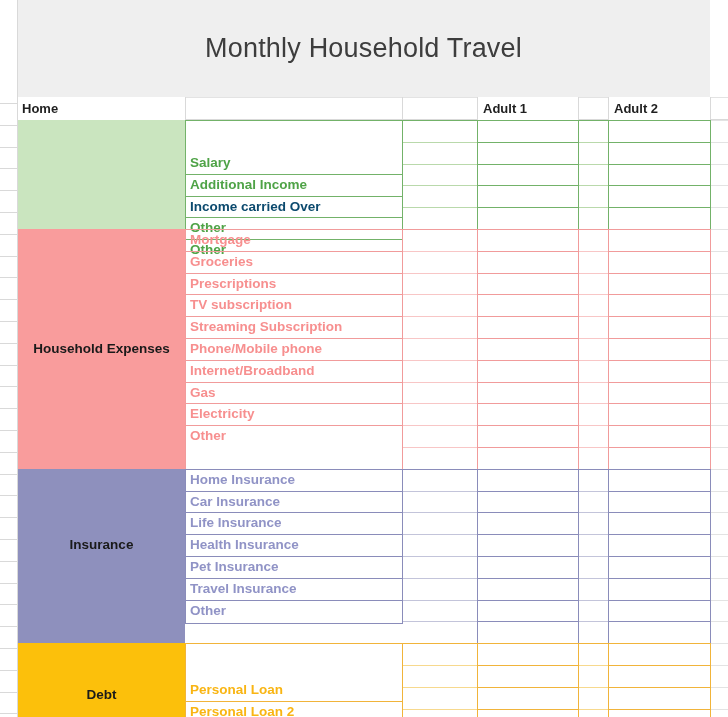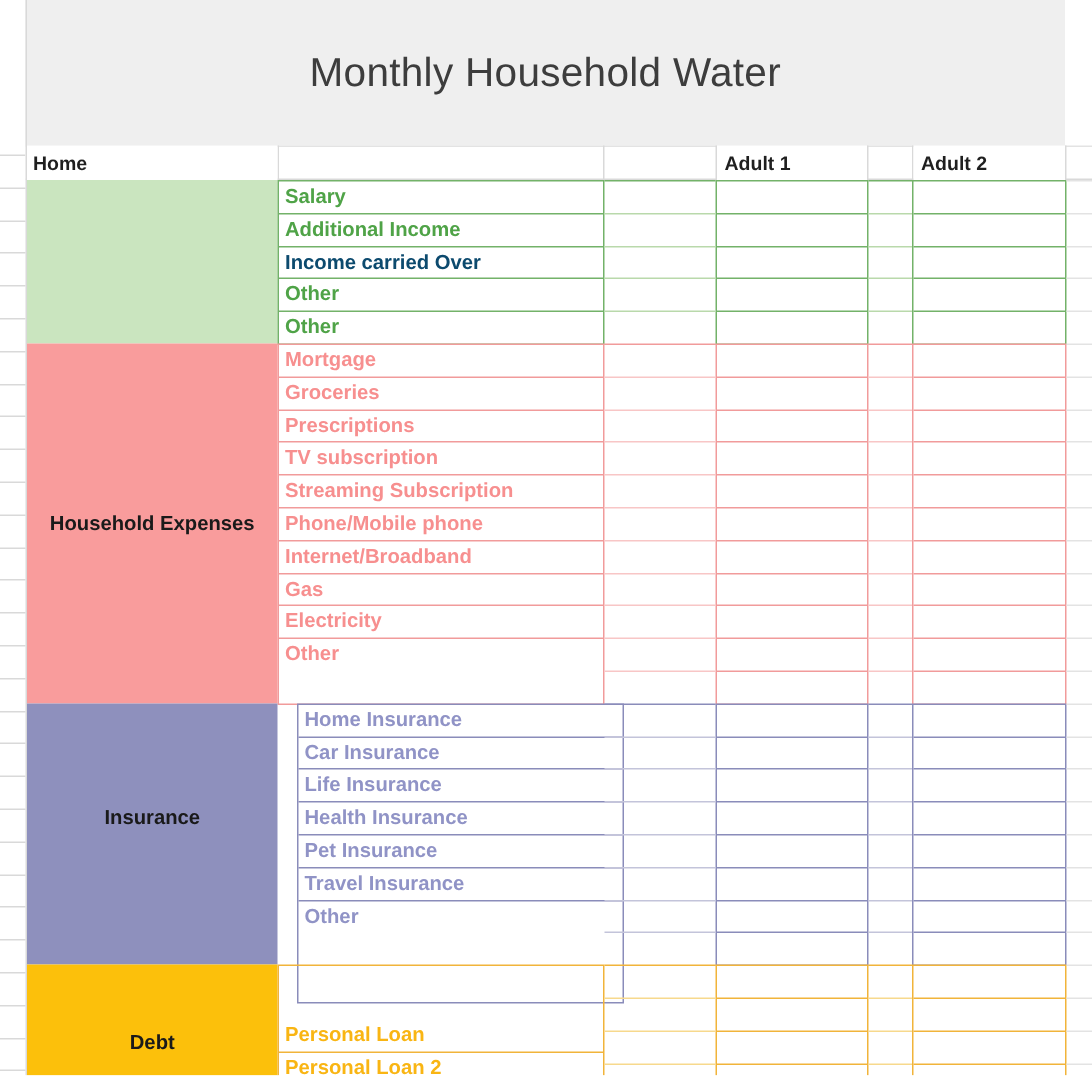--- a/index.html
+++ b/index.html
@@ -50,40 +50,40 @@
       <div class="abs hline" style="left: 0px; top: 560.8px; width: 17px; background: rgb(217, 217, 217);"></div>
       <div class="abs hline" style="left: 0px; top: 582.6px; width: 17px; background: rgb(217, 217, 217);"></div>
       <div class="abs hline" style="left: 0px; top: 604.4px; width: 17px; background: rgb(217, 217, 217);"></div>
       <div class="abs hline" style="left: 0px; top: 626.2px; width: 17px; background: rgb(217, 217, 217);"></div>
       <div class="abs hline" style="left: 0px; top: 648px; width: 17px; background: rgb(217, 217, 217);"></div>
       <div class="abs hline" style="left: 0px; top: 669.8px; width: 17px; background: rgb(217, 217, 217);"></div>
       <div class="abs hline" style="left: 0px; top: 691.6px; width: 17px; background: rgb(217, 217, 217);"></div>
       <div class="abs hline" style="left: 0px; top: 713.4px; width: 17px; background: rgb(217, 217, 217);"></div>
     </div>
   <div id="title-block" class="abs">
-    <span id="sheet-title">Monthly Household Water</span>
+    <span id="sheet-title">Monthly Household Travel</span>
   </div>
   <div id="header-row" class="abs" style="left:0;top:97px;width:728px;height:23px;">
       <div class="abs hline" style="left: 17px; top: 0px; width: 711px; background: rgb(227, 227, 227);"></div>
       <div class="abs hline" style="left: 17px; top: 22px; width: 711px; background: rgb(217, 217, 217);"></div>
       <div class="abs vline" style="left: 185px; top: 0px; height: 23px; background: rgb(217, 217, 217);"></div>
       <div class="abs vline" style="left: 402px; top: 0px; height: 23px; background: rgb(217, 217, 217);"></div>
       <div class="abs vline" style="left: 477px; top: 0px; height: 23px; background: rgb(217, 217, 217);"></div>
       <div class="abs vline" style="left: 578px; top: 0px; height: 23px; background: rgb(217, 217, 217);"></div>
       <div class="abs vline" style="left: 608px; top: 0px; height: 23px; background: rgb(217, 217, 217);"></div>
       <div class="abs vline" style="left: 710px; top: 0px; height: 23px; background: rgb(217, 217, 217);"></div>
       <div class="abs hdr-cell" style="left: 17px; top: 0px; width: 168px;">Home</div>
       <div class="abs hdr-cell" style="left: 478px; top: 0px; width: 100px;">Adult 1</div>
       <div class="abs hdr-cell" style="left: 609px; top: 0px; width: 101px;">Adult 2</div>
     </div>
   <div id="grid" class="abs" style="left: 0px; top: 120px; width: 728px; height: 597px; overflow: hidden;">
       <div class="abs section-bg" style="top: 0px; height: 109px; background: rgb(202, 229, 191);"></div>
       <div class="abs box" style="left: 185px; top: 0px; width: 218px; height: 110px; border-color: rgb(115, 178, 105);">
         <div class="row-cell" style="height: 21.8px; border-bottom: 1px solid rgb(115, 178, 105);">
-          <span class="lbl" style="color: rgb(79, 163, 71); line-height: 20.8px;">Salary</span>
+          <span class="lbl" style="color: rgb(79, 163, 71); line-height: 20.8px; margin-top: 32px;">Salary</span>
         </div>
         <div class="row-cell" style="height: 21.8px; border-bottom: 1px solid rgb(115, 178, 105);">
           <span class="lbl" style="color: rgb(79, 163, 71); line-height: 20.8px;">Additional Income</span>
         </div>
         <div class="row-cell" style="height: 21.8px; border-bottom: 1px solid rgb(115, 178, 105);">
           <span class="lbl" style="color: #0c4a6e; line-height: 20.8px;">Income carried Over</span>
         </div>
         <div class="row-cell" style="height: 21.8px; border-bottom: 1px solid rgb(115, 178, 105);">
           <span class="lbl" style="color: rgb(79, 163, 71); line-height: 20.8px;">Other</span>
         </div>
@@ -208,21 +208,21 @@
       <div class="abs hline" style="left: 711px; top: 196.2px; width: 17px; background: rgb(227, 227, 227);"></div>
       <div class="abs hline" style="left: 711px; top: 218px; width: 17px; background: rgb(227, 227, 227);"></div>
       <div class="abs hline" style="left: 711px; top: 239.8px; width: 17px; background: rgb(227, 227, 227);"></div>
       <div class="abs hline" style="left: 711px; top: 261.6px; width: 17px; background: rgb(227, 227, 227);"></div>
       <div class="abs hline" style="left: 711px; top: 283.4px; width: 17px; background: rgb(227, 227, 227);"></div>
       <div class="abs hline" style="left: 711px; top: 305.2px; width: 17px; background: rgb(227, 227, 227);"></div>
       <div class="abs hline" style="left: 711px; top: 327px; width: 17px; background: rgb(227, 227, 227);"></div>
       <div class="abs hline" style="left: 711px; top: 109px; width: 17px; background: rgb(227, 227, 227);"></div>
       <div class="abs section-bg" style="top: 348.8px; height: 174.4px; background: rgb(142, 144, 189);"></div>
       <div class="abs section-label" style="top: 416px;">Insurance</div>
-      <div class="abs box" style="left: 185px; top: 348.8px; width: 218px; height: 200px; border-color: rgb(138, 140, 186); margin-left: 13px;">
+      <div class="abs box" style="left: 185px; top: 348.8px; width: 218px; height: 155px; border-color: rgb(138, 140, 186);">
         <div class="row-cell" style="height: 21.8px; border-bottom: 1px solid rgb(138, 140, 186);">
           <span class="lbl" style="color: rgb(144, 147, 198); line-height: 20.8px;">Home Insurance</span>
         </div>
         <div class="row-cell" style="height: 21.8px; border-bottom: 1px solid rgb(138, 140, 186);">
           <span class="lbl" style="color: rgb(144, 147, 198); line-height: 20.8px;">Car Insurance</span>
         </div>
         <div class="row-cell" style="height: 21.8px; border-bottom: 1px solid rgb(138, 140, 186);">
           <span class="lbl" style="color: rgb(144, 147, 198); line-height: 20.8px;">Life Insurance</span>
         </div>
         <div class="row-cell" style="height: 21.8px; border-bottom: 1px solid rgb(138, 140, 186);">

